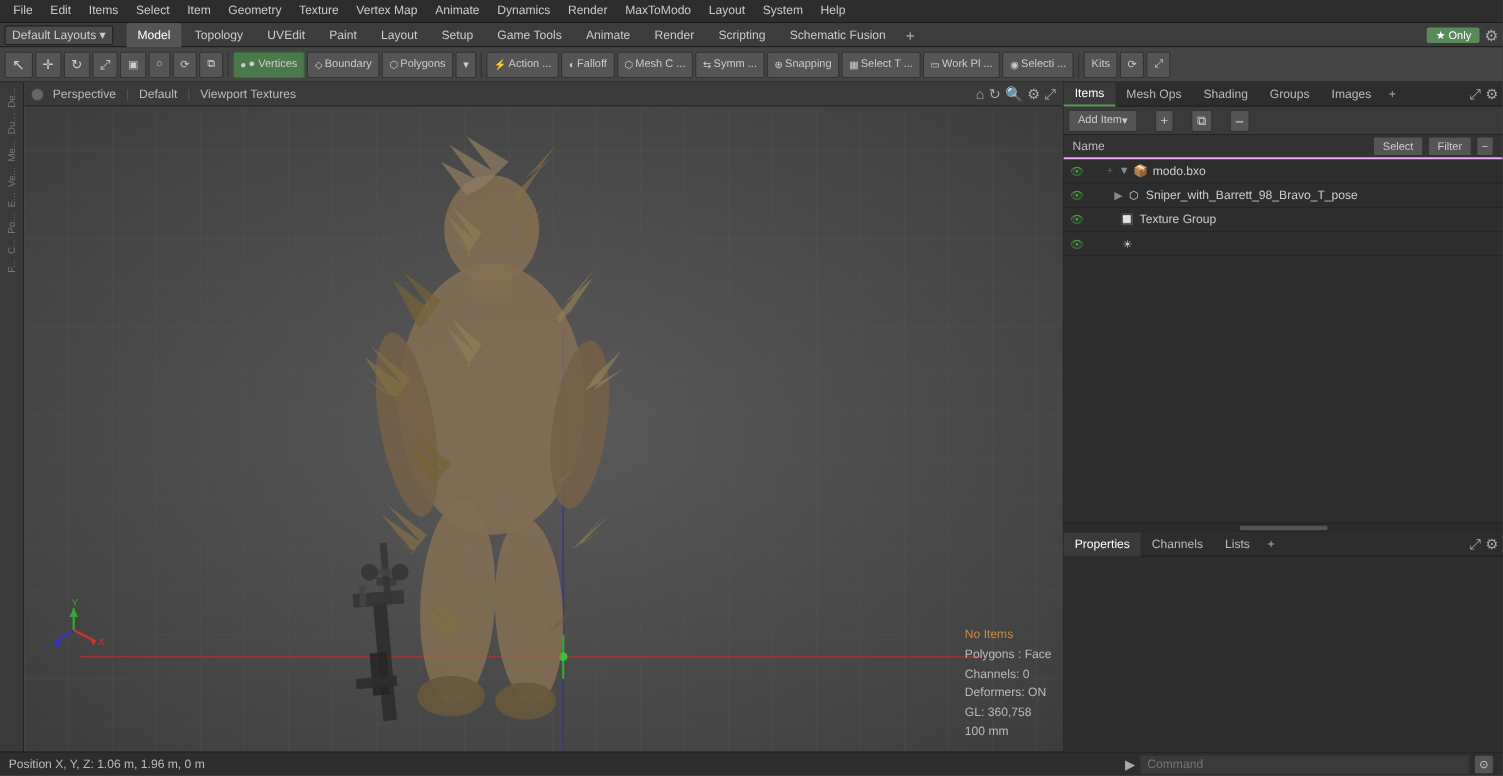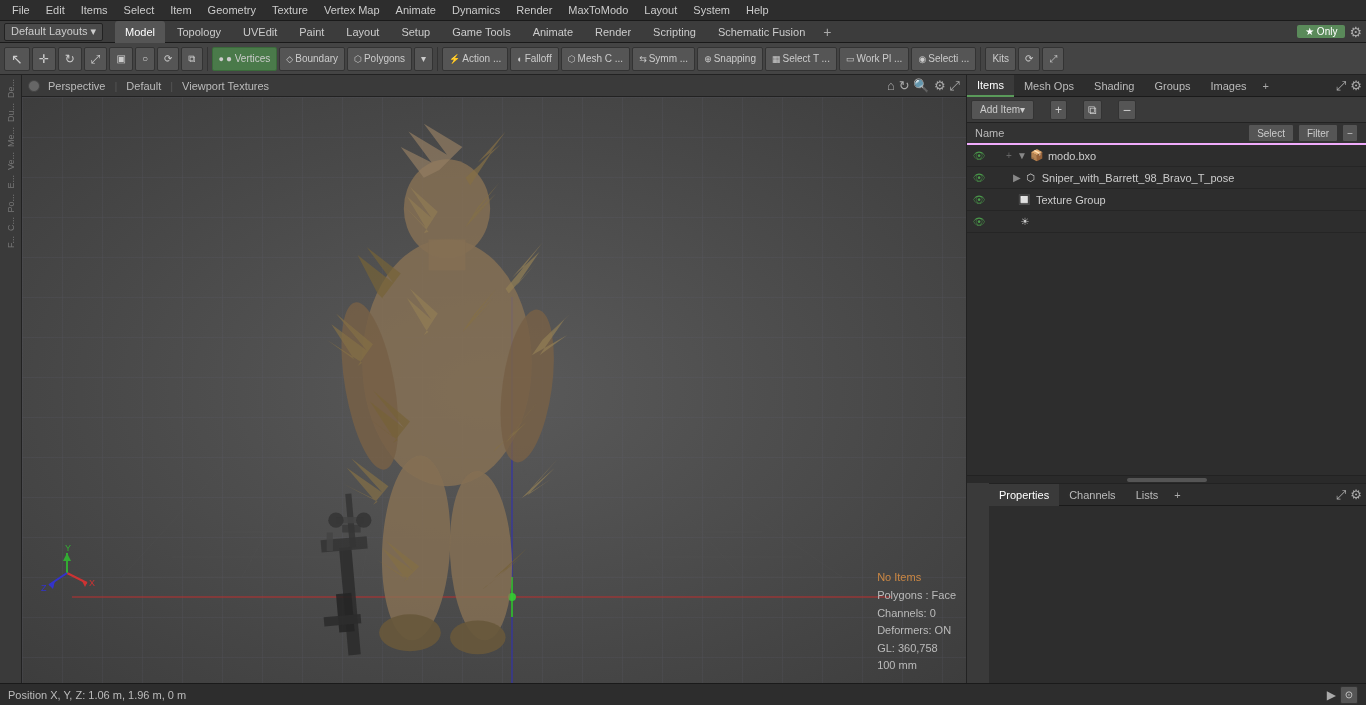--- a/index.html
+++ b/index.html
@@ -364,21 +364,20 @@
     #items-list::-webkit-scrollbar-track { background: #2a2a2a; }
     #items-list::-webkit-scrollbar-thumb { background: #555; border-radius: 4px; }
 
     
     #properties-panel {
       background: #3a3a3a;
       border-top: 1px solid #222;
       height: 200px;
       display: flex;
       flex-direction: column;
-      margin-left: 22px;
     }
     #properties-tabs {
       background: #2d2d2d;
       height: 22px;
       display: flex;
       align-items: center;
       border-bottom: 1px solid #1a1a1a;
     }
     .prop-tab {
       padding: 2px 10px;
@@ -830,15 +829,16 @@
       </div>
     </div>
   </div>
 
 </div>
 
 <div id="status-bar">
   <div class="status-text">Position X, Y, Z:  1.06 m, 1.96 m, 0 m</div>
   <div class="status-right">
     <div class="cmd-arrow">▶</div>
+    <input class="command-input" type="text" placeholder="Command" style="">
     <div class="cmd-btn">⊙</div>
   </div>
 </div>
 
 </body></html>

